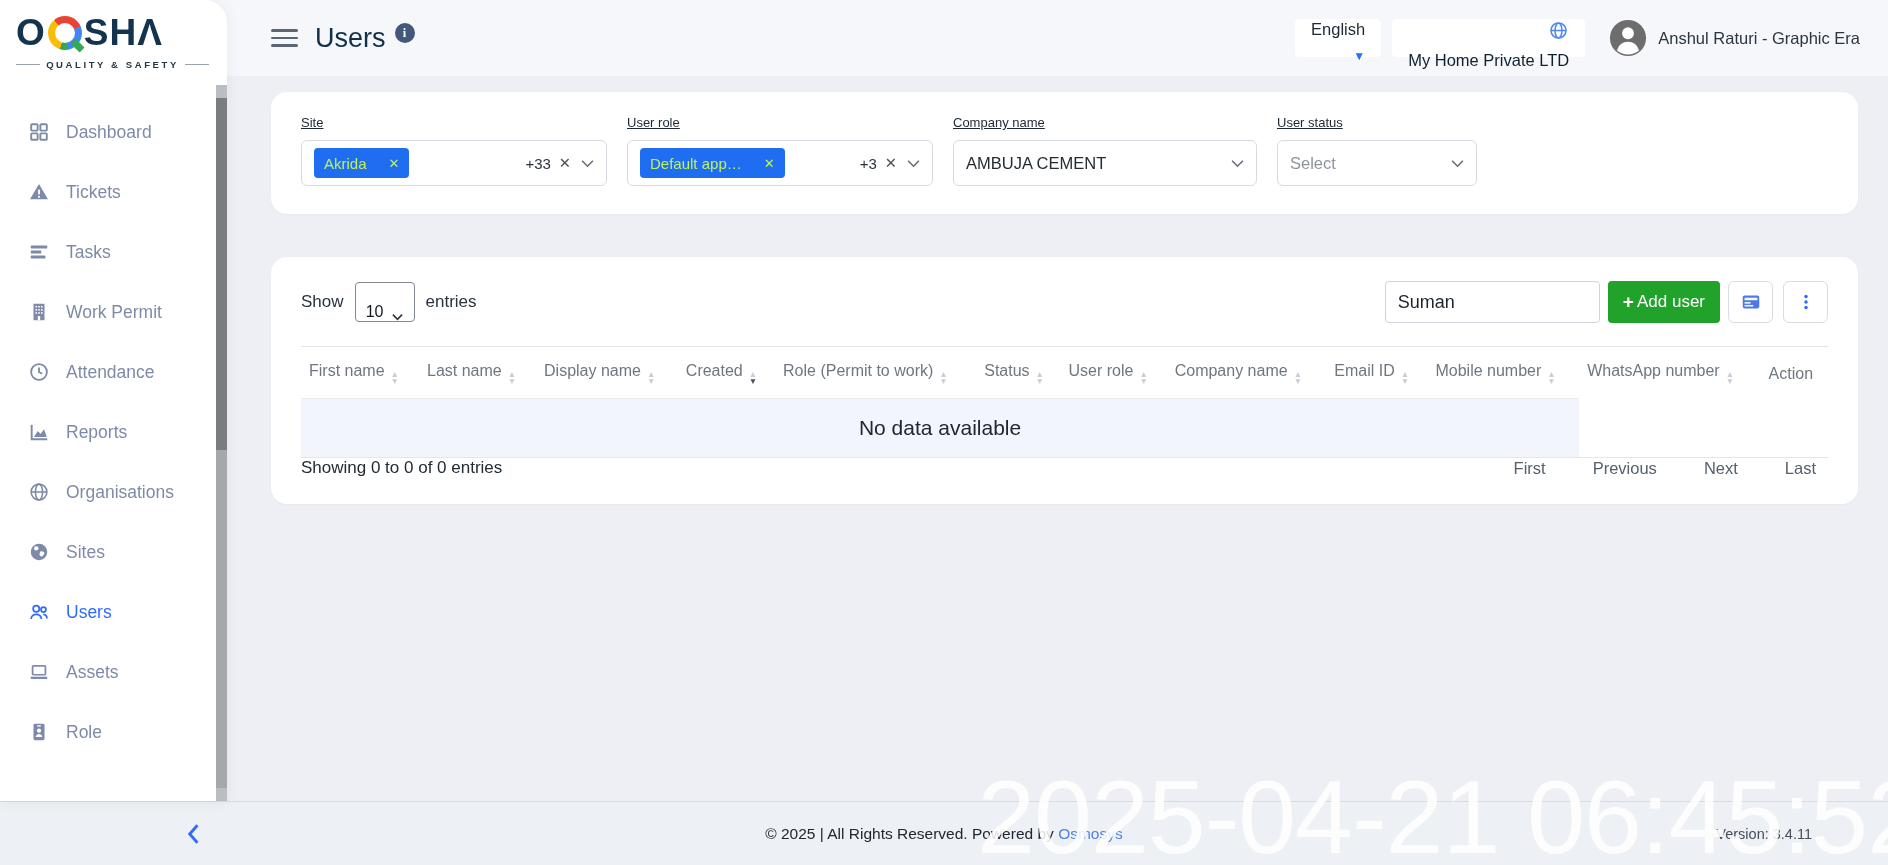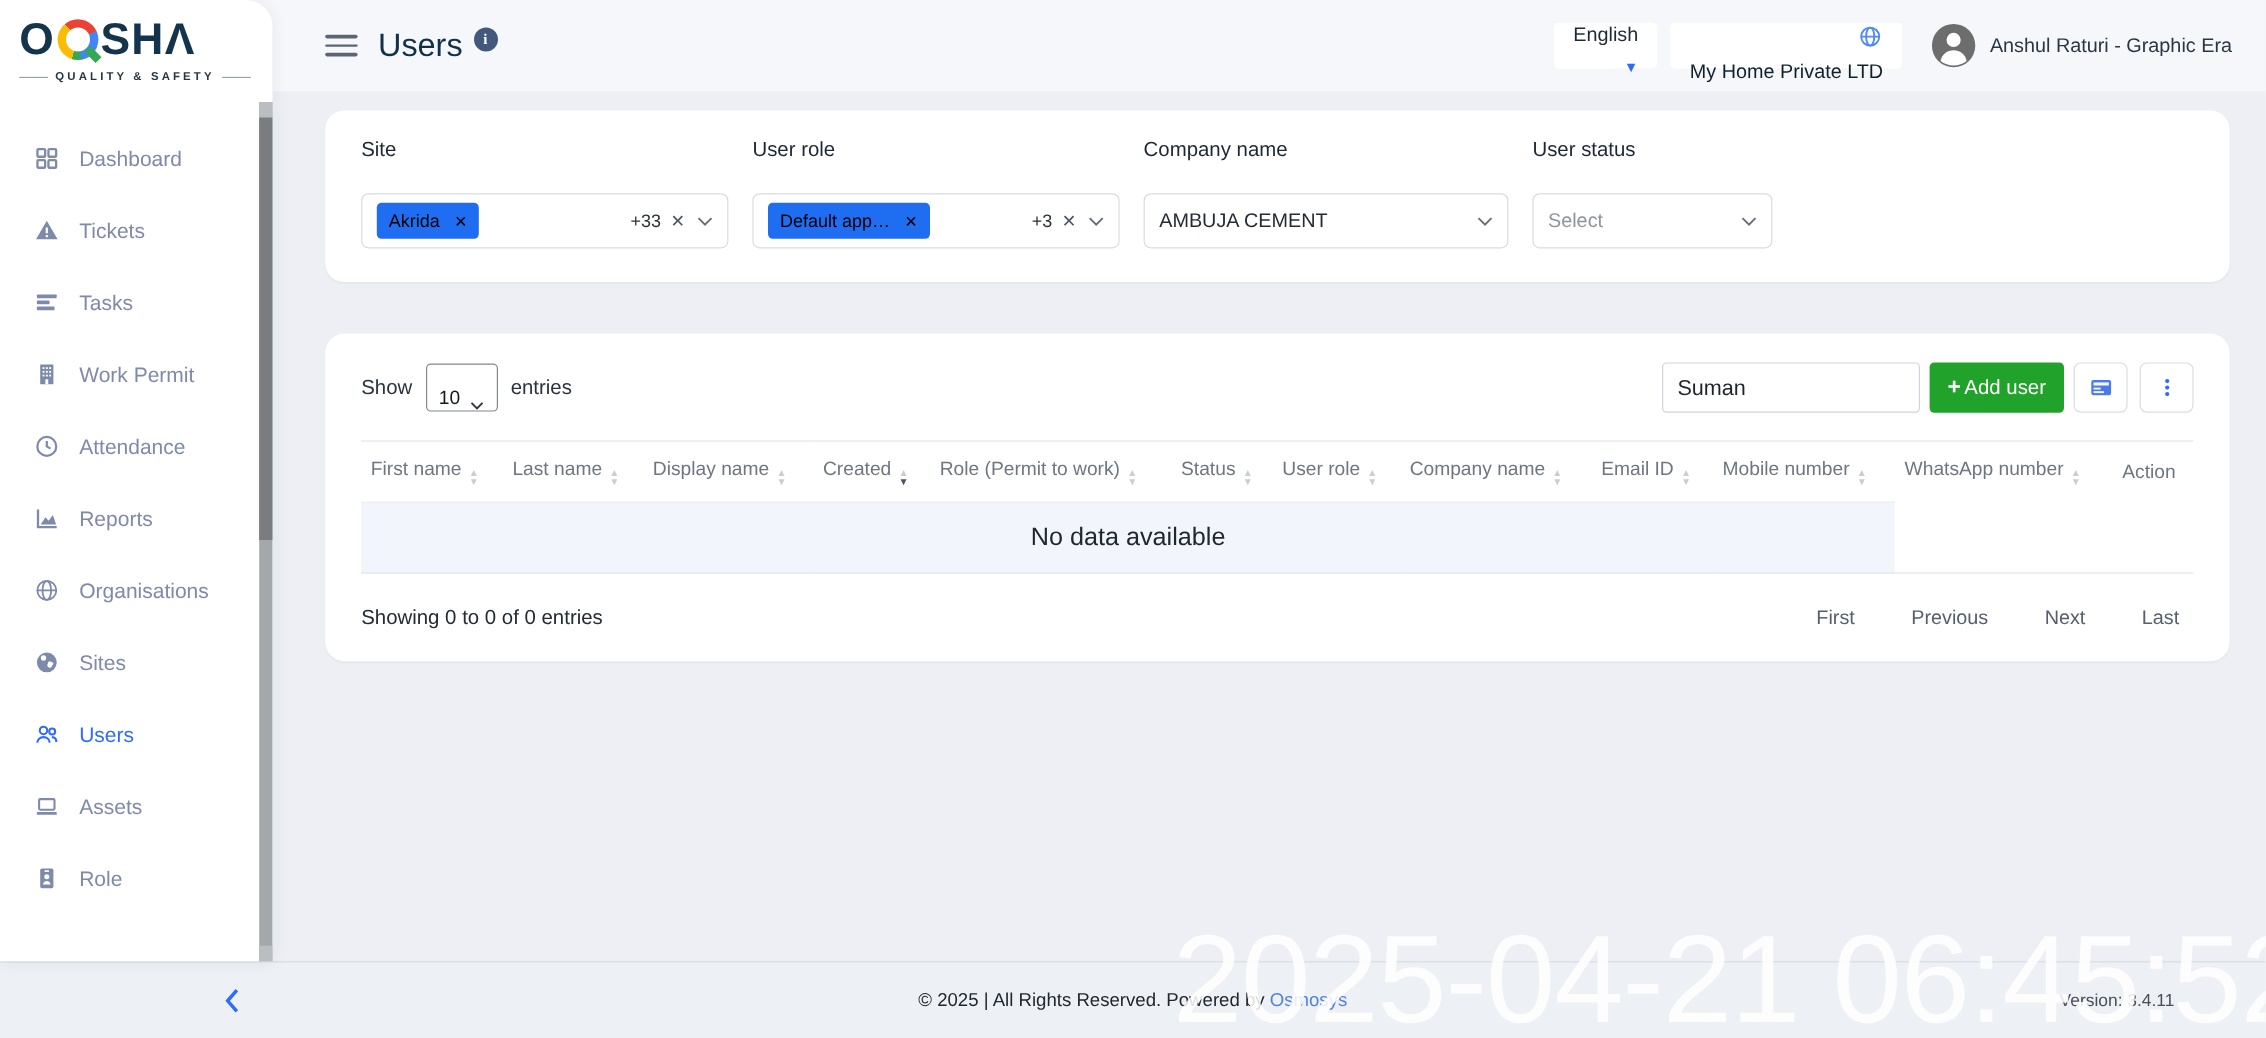--- a/index.html
+++ b/index.html
@@ -41,28 +41,28 @@
   .company-btn { margin-left:11px; font-weight:500; color:#10212e; }
   .user-chip { display:flex; align-items:center; gap:11px; margin-left:24px; cursor:pointer; }
   .avatar { width:38px; height:38px; }
   .user-name { font-size:16.5px; color:#2a3642; }
 
   .content { flex:1; background:#edeff4; padding:16px 30px 0 44px; }
   .card { background:#fff; border-radius:16px; box-shadow:0 1px 2px rgba(20,30,60,.03); }
 
   
   .filter-card { padding:23px 30px 28px; display:flex; gap:20px; }
-  .fgroup .flabel { font-size:17px; color:#1c2834; display:block; margin-bottom:26px; }
+  .fgroup .flabel { font-size:13px; color:#1c2834; display:block; margin-bottom:10px;text-decoration:underline; }
   .fbox { height:46px; border:1px solid #d7dbe1; border-radius:6px; background:#fff;
           display:flex; align-items:center; padding:0 12px; cursor:pointer; }
   .fbox.w-site, .fbox.w-role { width:306px; }
   .fbox.w-company { width:304px; }
   .fbox.w-status { width:200px; }
-  .chip { background:#1f6ef2; color:#000000; border-radius:4px; height:30px; display:flex; align-items:center;
-          gap:12px; padding:0 10px; font-size:15px; white-space:nowrap; }
+  .chip { background:#1f6ef2; color:#bef264; border-radius:4px; height:30px; display:flex; align-items:center;
+          gap:22px; padding:0 10px; font-size:15px; white-space:nowrap; }
   .chip .x { font-size:13px; cursor:pointer; }
   .fmore { margin-left:auto; font-size:15px; color:#2a313a; }
   .fclear { color:#4d545d; font-size:14.5px; margin-left:8px; cursor:pointer; }
   .chev { margin-left:10px; display:flex; }
   .fvalue { font-size:16.5px; color:#242b33; }
   .fvalue.placeholder { color:#8d949d; }
   .fbox .push { margin-left:auto; }
 
   
   .table-card { margin-top:43px; padding:24px 30px 26px; }
@@ -80,21 +80,21 @@
               display:flex; align-items:center; justify-content:center; cursor:pointer; }
   .icon-btn + .icon-btn { margin-left:2px; }
 
   table { width:100%; border-collapse:collapse; margin-top:23px; border-top:1px solid #e2e5ea; }
   thead th { padding:15px 8px 13px; font-size:16px; color:#6e7781; font-weight:500; text-align:left; white-space:nowrap; cursor:pointer; }
   .sort { display:inline-flex; flex-direction:column; margin-left:6px; vertical-align:-1px; line-height:7px; font-size:8.5px; color:#c9ced6; }
   .sort .active { color:#4b525b; }
   td.empty-cell { background:#f2f6fc; text-align:center; font-size:21px; color:#20272f; padding:17px 0;
                   border-top:1px solid #e7eaef; border-bottom:1px solid #e2e5ea; }
   td.empty-side { background:#fff; border-bottom:1px solid #e2e5ea; }
-  .summary-row { display:flex; align-items:flex-end; margin-top:27px; font-size:17px; color:#232b33; }
+  .summary-row { display:flex; align-items:flex-end; font-size:17px; color:#232b33; }
   .pagination { margin-left:auto; display:flex; gap:47px; font-size:16.5px; color:#55606c; padding-right:12px; }
   .pagination span { cursor:pointer; }
 
   
   .footer { position:absolute; left:0; right:0; bottom:0; height:64px; background:#edf0f4; border-top:1px solid #d8dbe0;
             display:flex; align-items:center; justify-content:center; font-size:15.5px; color:#21272e; z-index:4; }
   .footer a { color:#4f83e3; text-decoration:none; cursor:pointer; }
   .collapse-btn { position:absolute; left:186px; top:50%; transform:translateY(-50%); cursor:pointer; display:flex; }
   .version { position:absolute; right:76px; top:50%; transform:translateY(-50%); font-size:14.5px; color:#494f57; }
 

